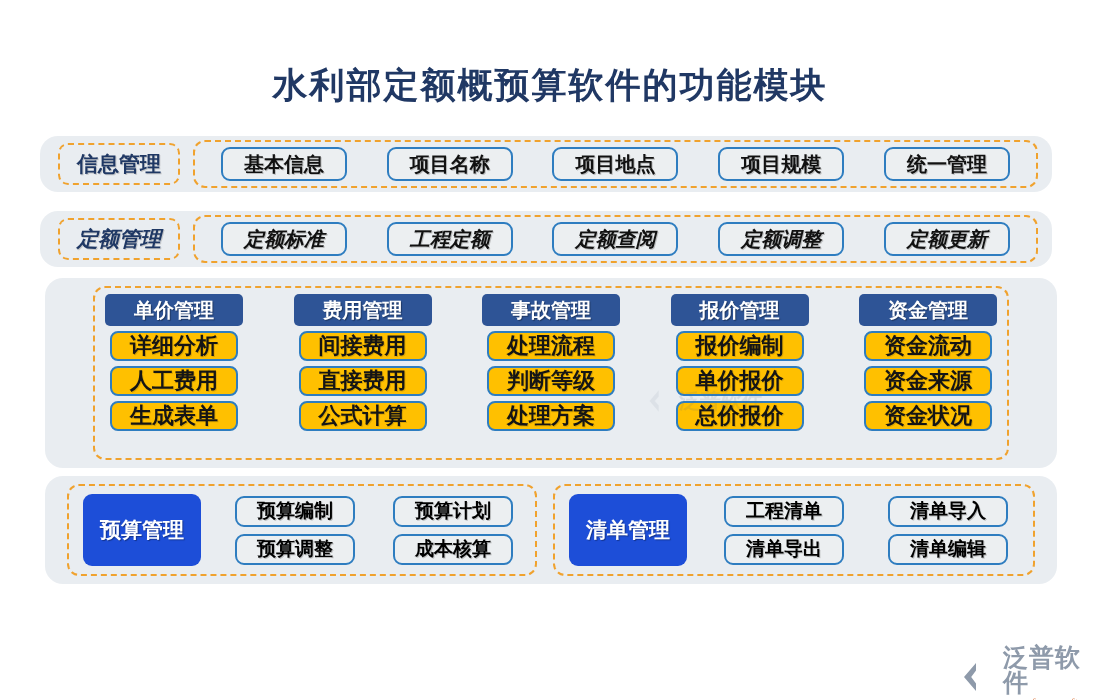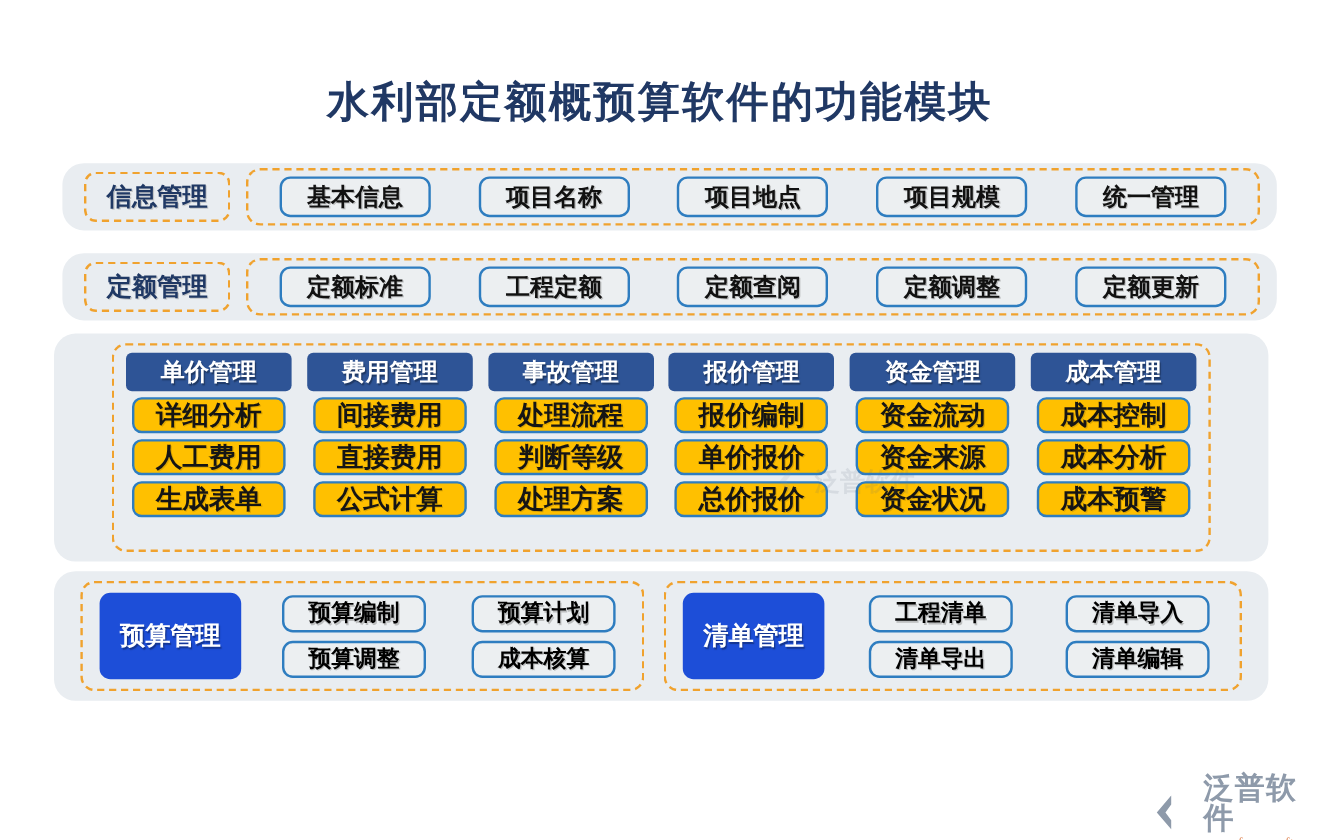--- a/index.html
+++ b/index.html
@@ -40,27 +40,27 @@
   
   .dash {
     position: absolute;
     border: 2px dashed #f0a22e;
     border-radius: 12px;
     box-sizing: border-box;
   }
 
   
   .row-panel {
-    left: 52px;
+    left: 40px;
     width: 1012px;
     height: 56px;
     padding-left: 37px;
   }
   #row-panel-1 { top: 136px; }
-  #row-panel-2 { top: 211px; }
+  #row-panel-2 { top: 211px; font-style: italic; }
 
   .row-cat {
     position: absolute;
     display: flex;
     align-items: center;
     justify-content: center;
     border: 2px dashed #f0a22e;
     border-radius: 10px;
     box-sizing: border-box;
     left: 18px;
@@ -342,26 +342,20 @@
       <div class="col-item">总价报价</div>
     </div>
 
     <div class="mid-col">
       <div class="col-head">资金管理</div>
       <div class="col-item">资金流动</div>
       <div class="col-item">资金来源</div>
       <div class="col-item">资金状况</div>
     </div>
 
-    <div class="mid-col">
-      <div class="col-head">成本管理</div>
-      <div class="col-item">成本控制</div>
-      <div class="col-item">成本分析</div>
-      <div class="col-item">成本预警</div>
-    </div>
 
   </div>
 </div>
 
 <div class="watermark">
   <svg width="26" height="26" viewBox="0 0 34 32">
     <path d="M14 2 L2 16 L14 30 L14 22 L9 16 L14 10 Z" fill="#8e9aaa"></path>
     <path d="M15 7 A10 10 0 1 1 15 27 A7 7 0 1 0 15 7 Z" fill="#e08a5a"></path>
   </svg>
   <span class="wm-text">泛普软件</span>

